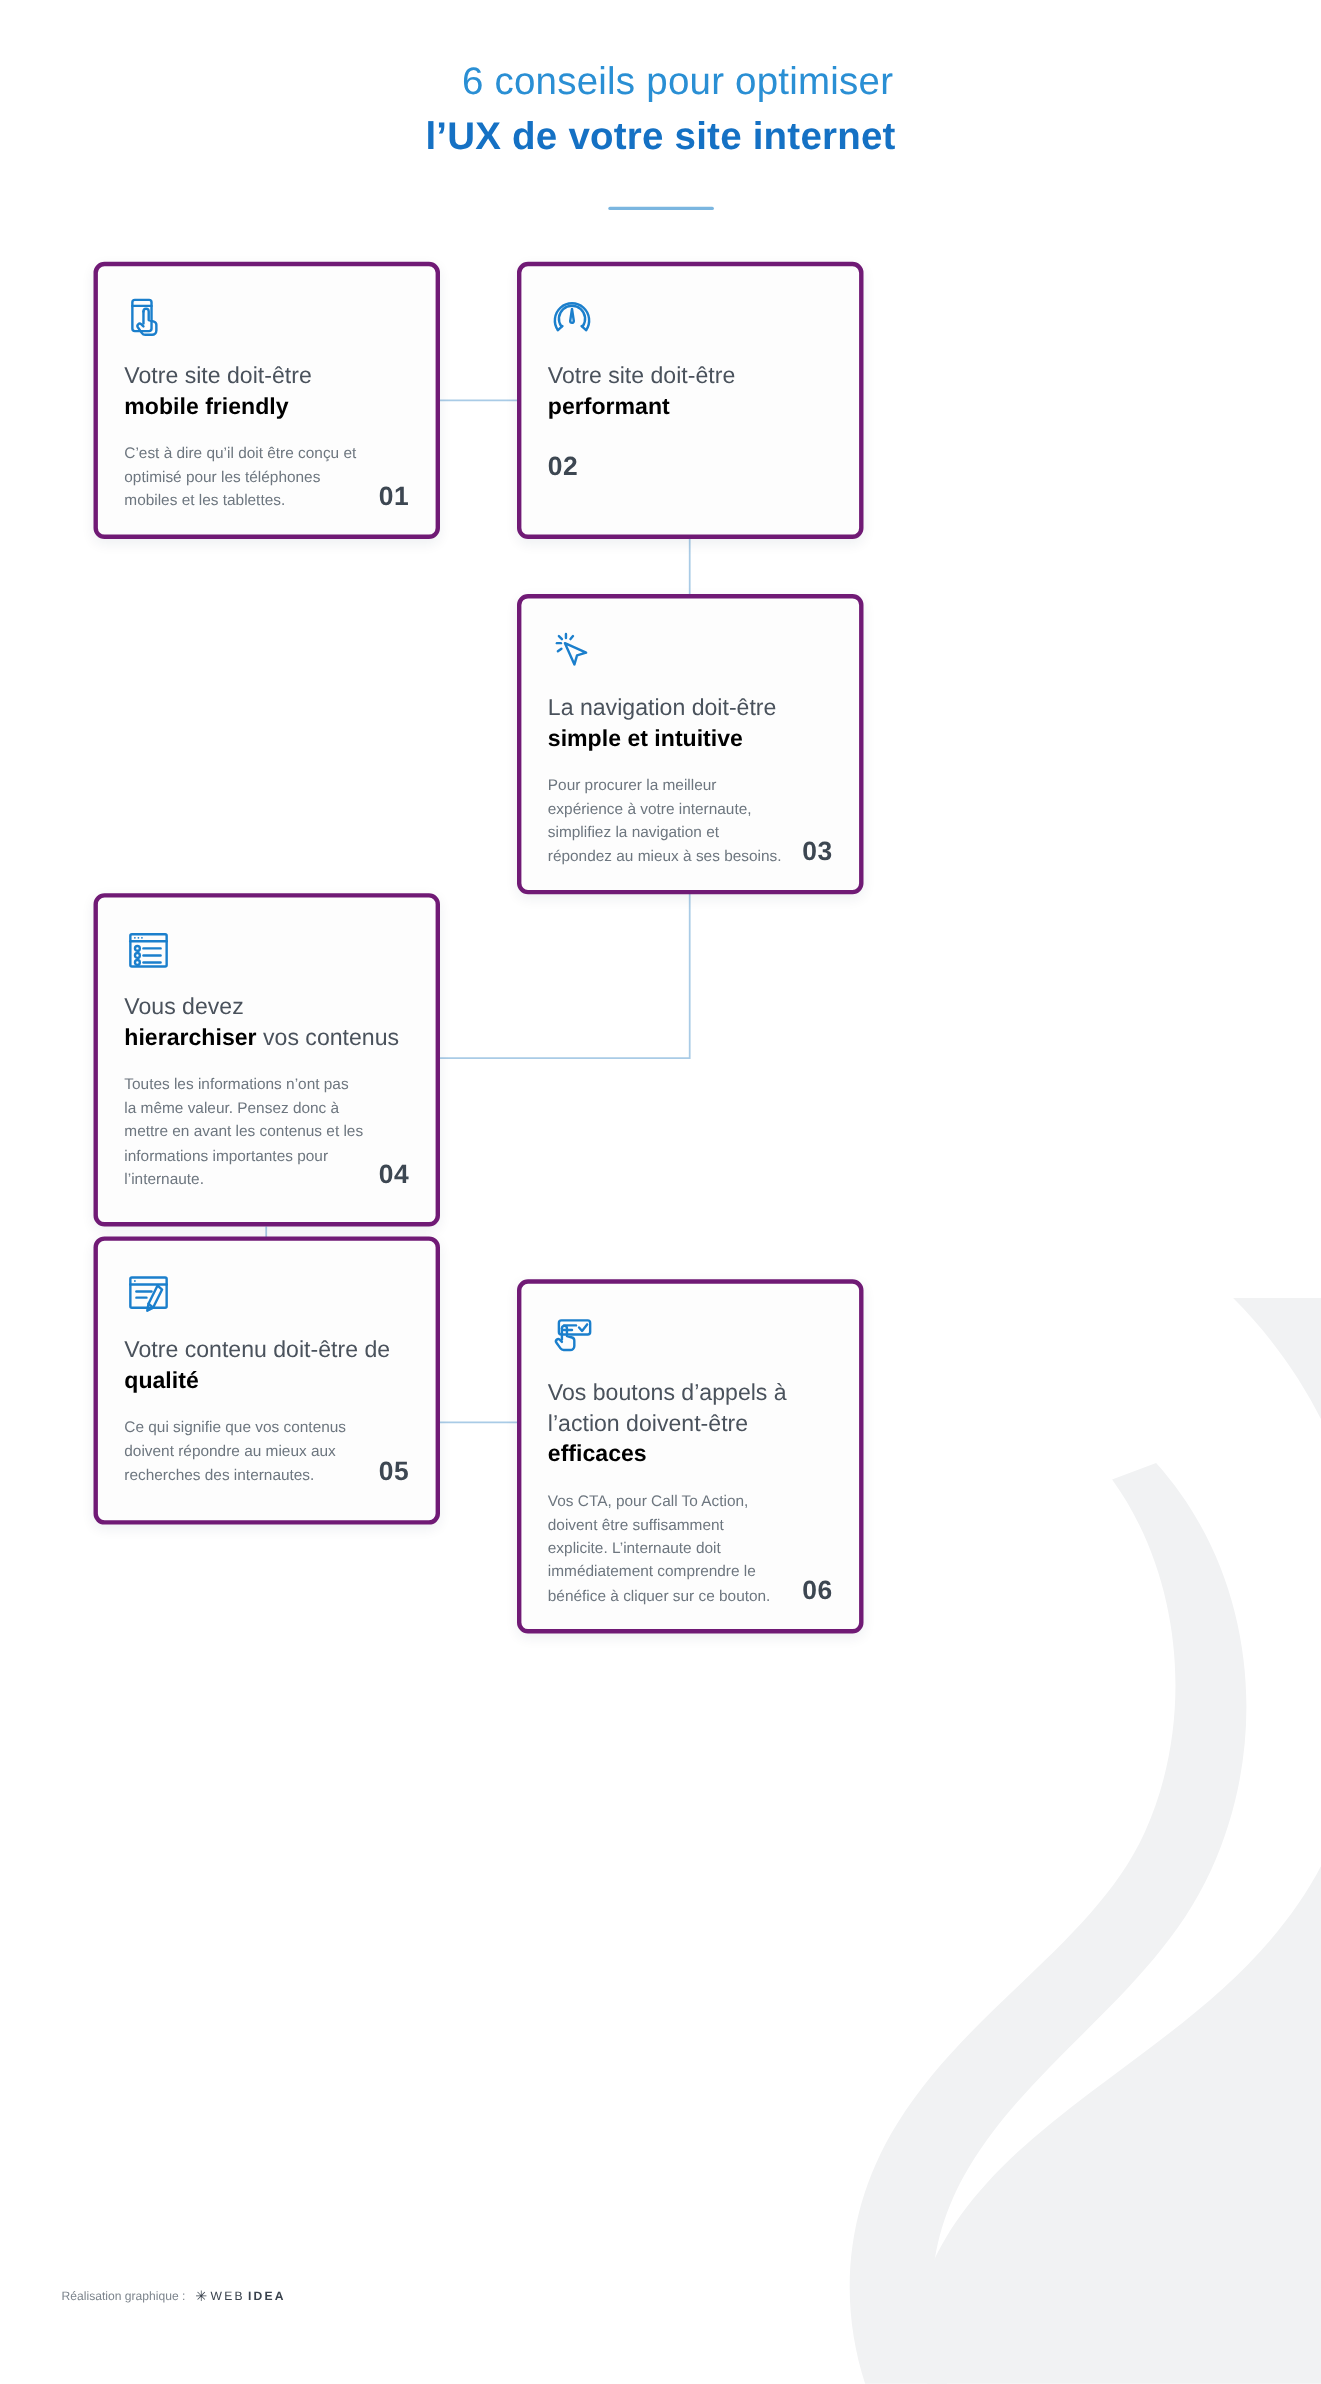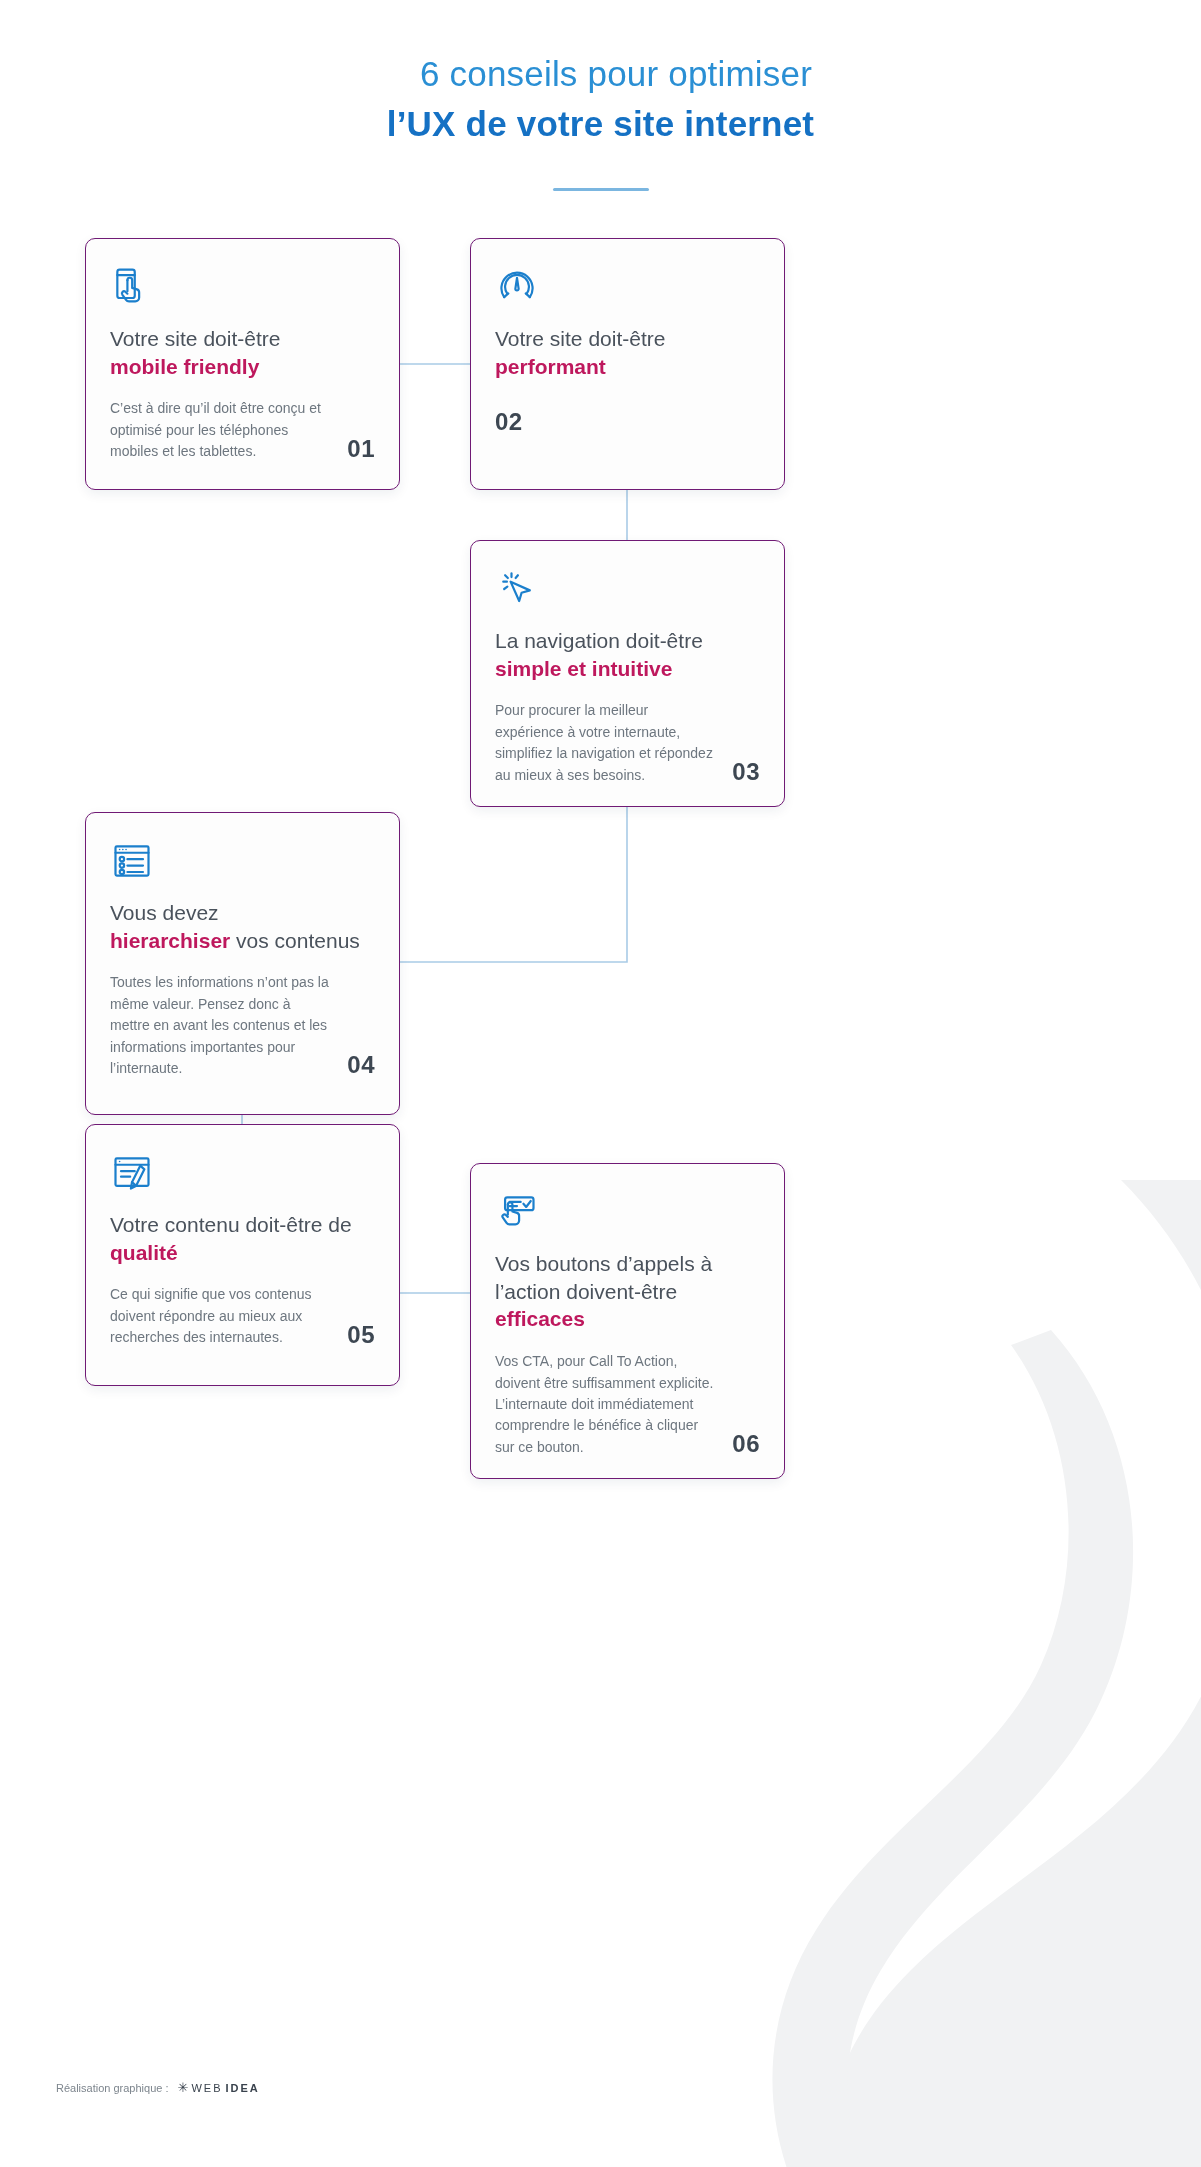--- a/index.html
+++ b/index.html
@@ -76,21 +76,21 @@
     top: 0;
     width: 1201px;
     height: 2167px;
     z-index: 2;
   }
 
   .card {
     position: absolute;
     width: 315px;
     background: #fdfdfd;
-    border: 1px solid #701a75;
+    border: 4px solid #701a75;
     border-radius: 10px;
     box-shadow: 0 4px 12px rgba(20,40,70,0.07);
     padding: 26px 24px 20px 24px;
     display: flex;
     flex-direction: column;
   }
 
   
   .card-1 { left: 85px;  top: 238px;  min-height: 252px; }
   .card-2 { left: 470px; top: 238px;  min-height: 252px; }
@@ -109,21 +109,21 @@
 
   .card-heading {
     font-size: 21px;
     line-height: 1.32;
     color: #4a525c;
     font-weight: 400;
     margin-bottom: 18px;
   }
   .card-heading b {
     font-weight: 700;
-    color: #be185d;
+    color: #000000;
   }
 
   .card-body {
     font-size: 14px;
     line-height: 1.53;
     color: #6d767f;
     flex: 1 1 auto;
   }
 
   .card-number {

